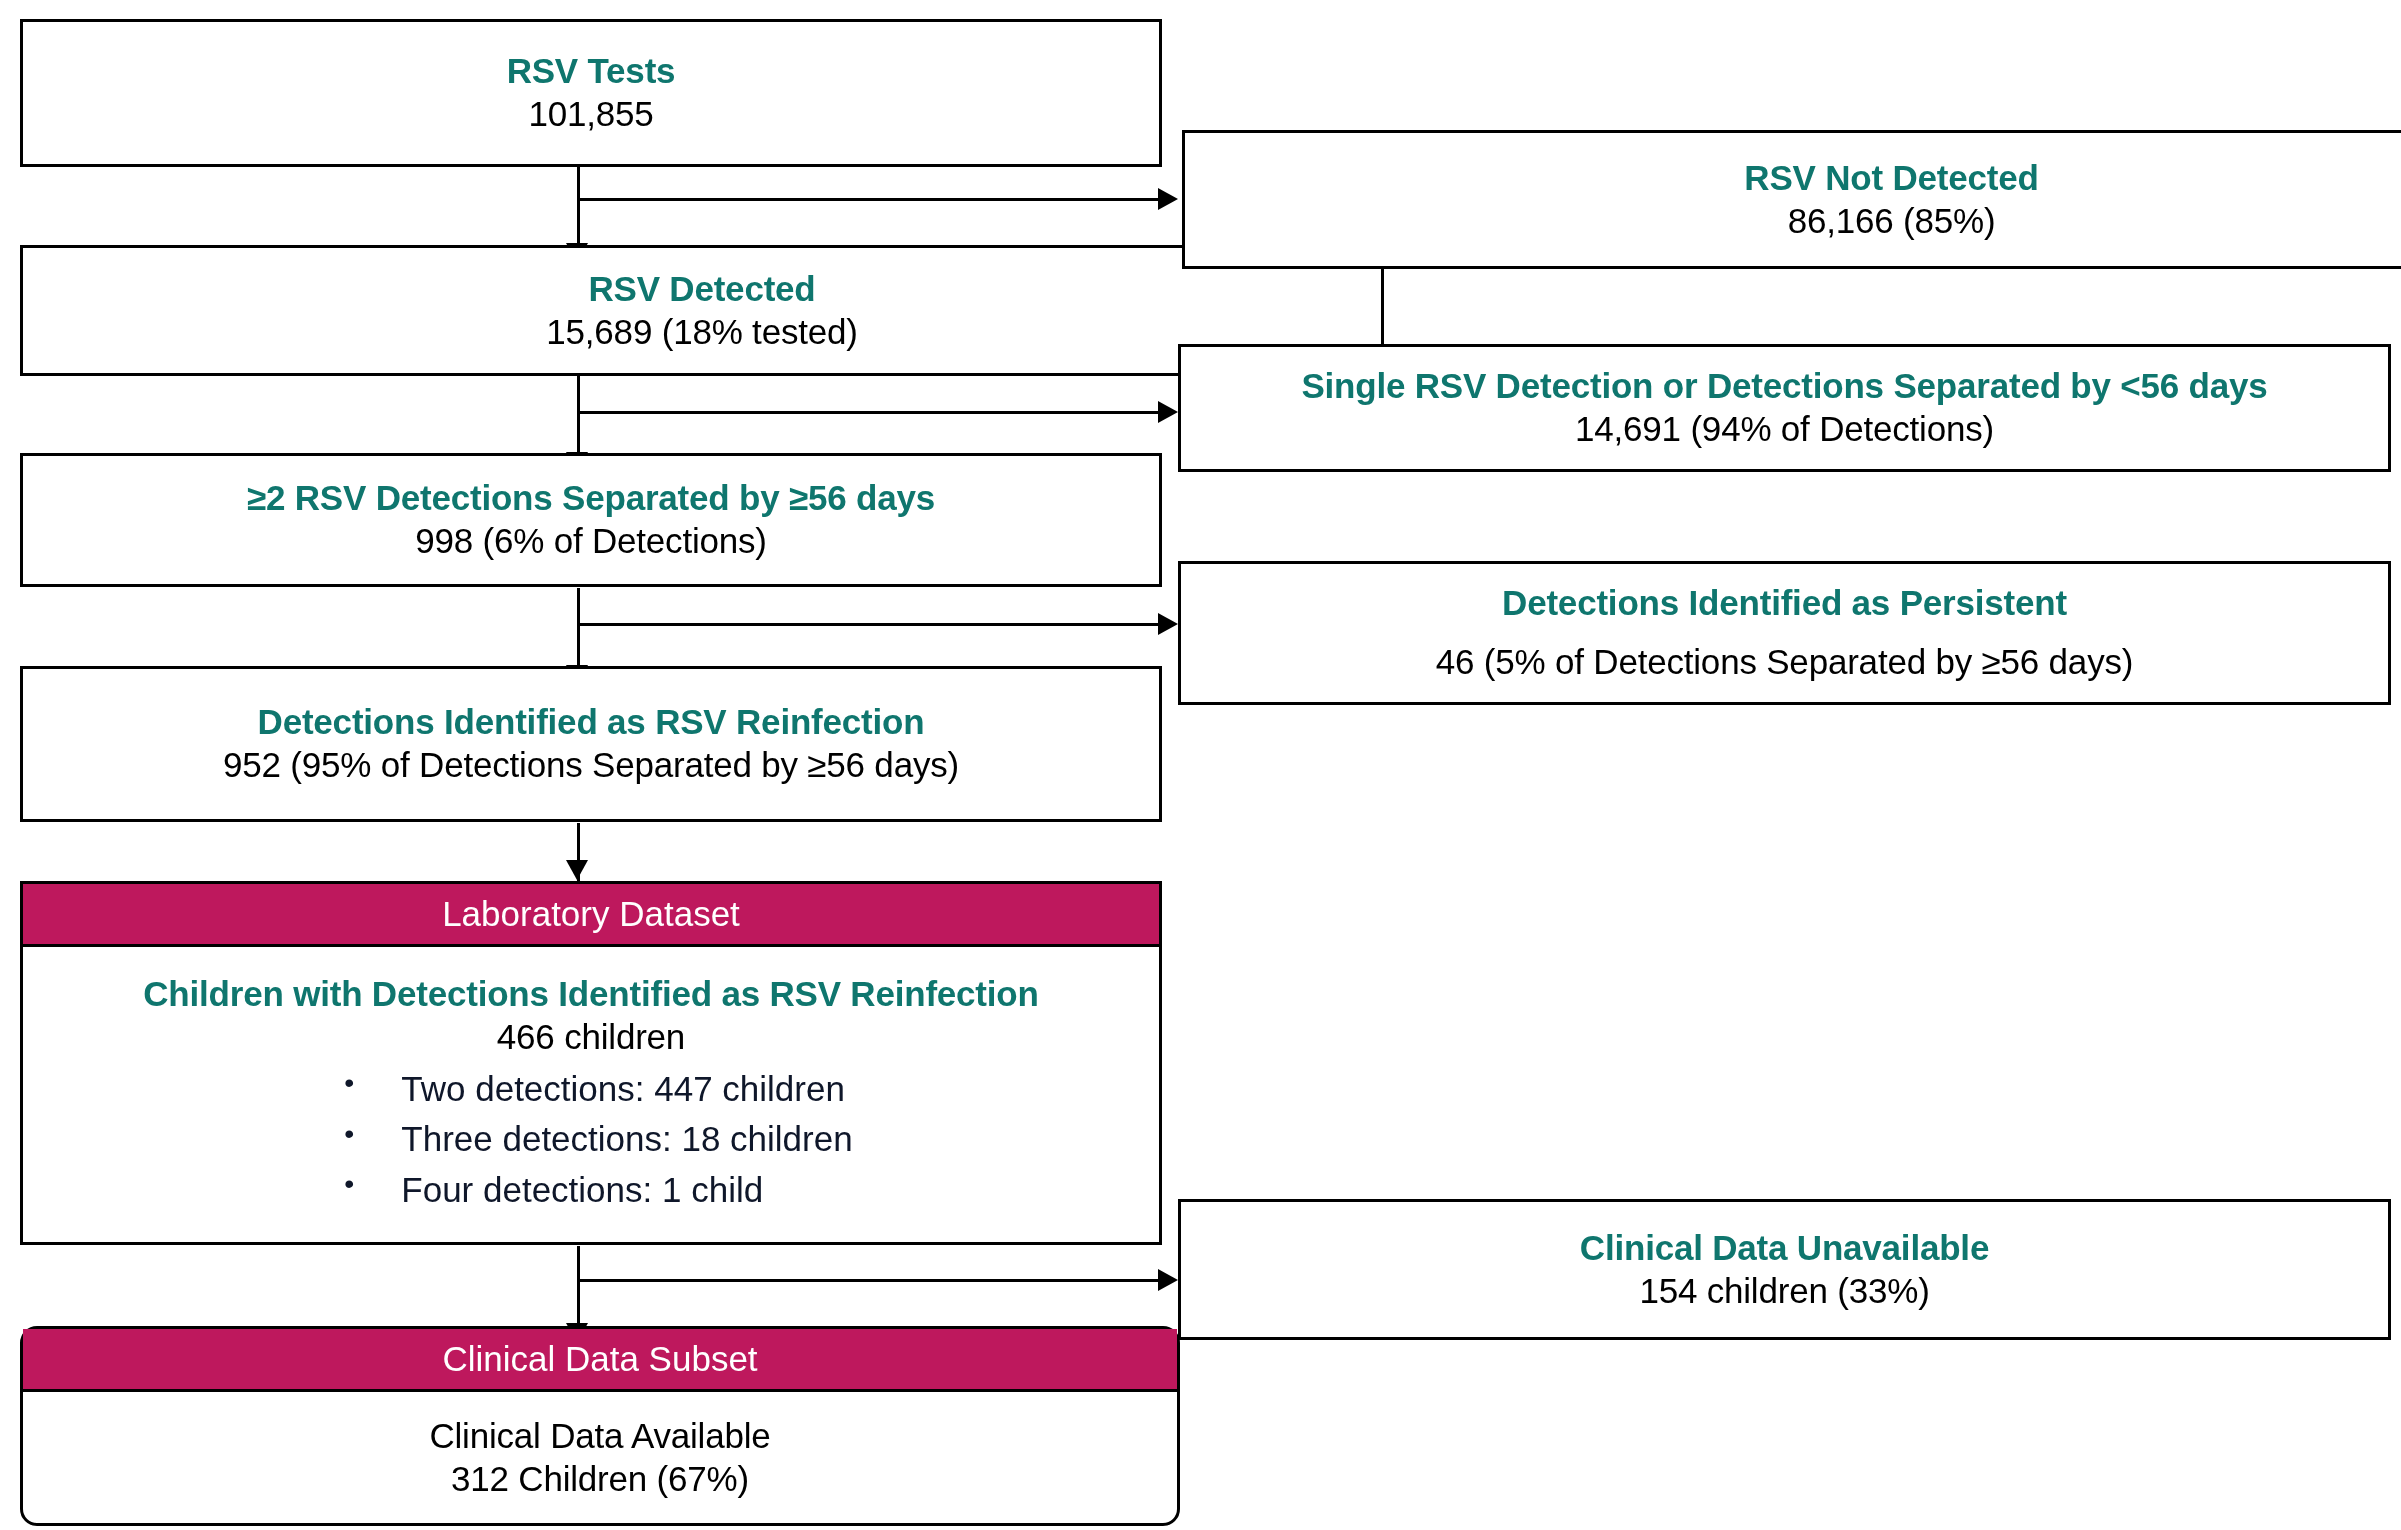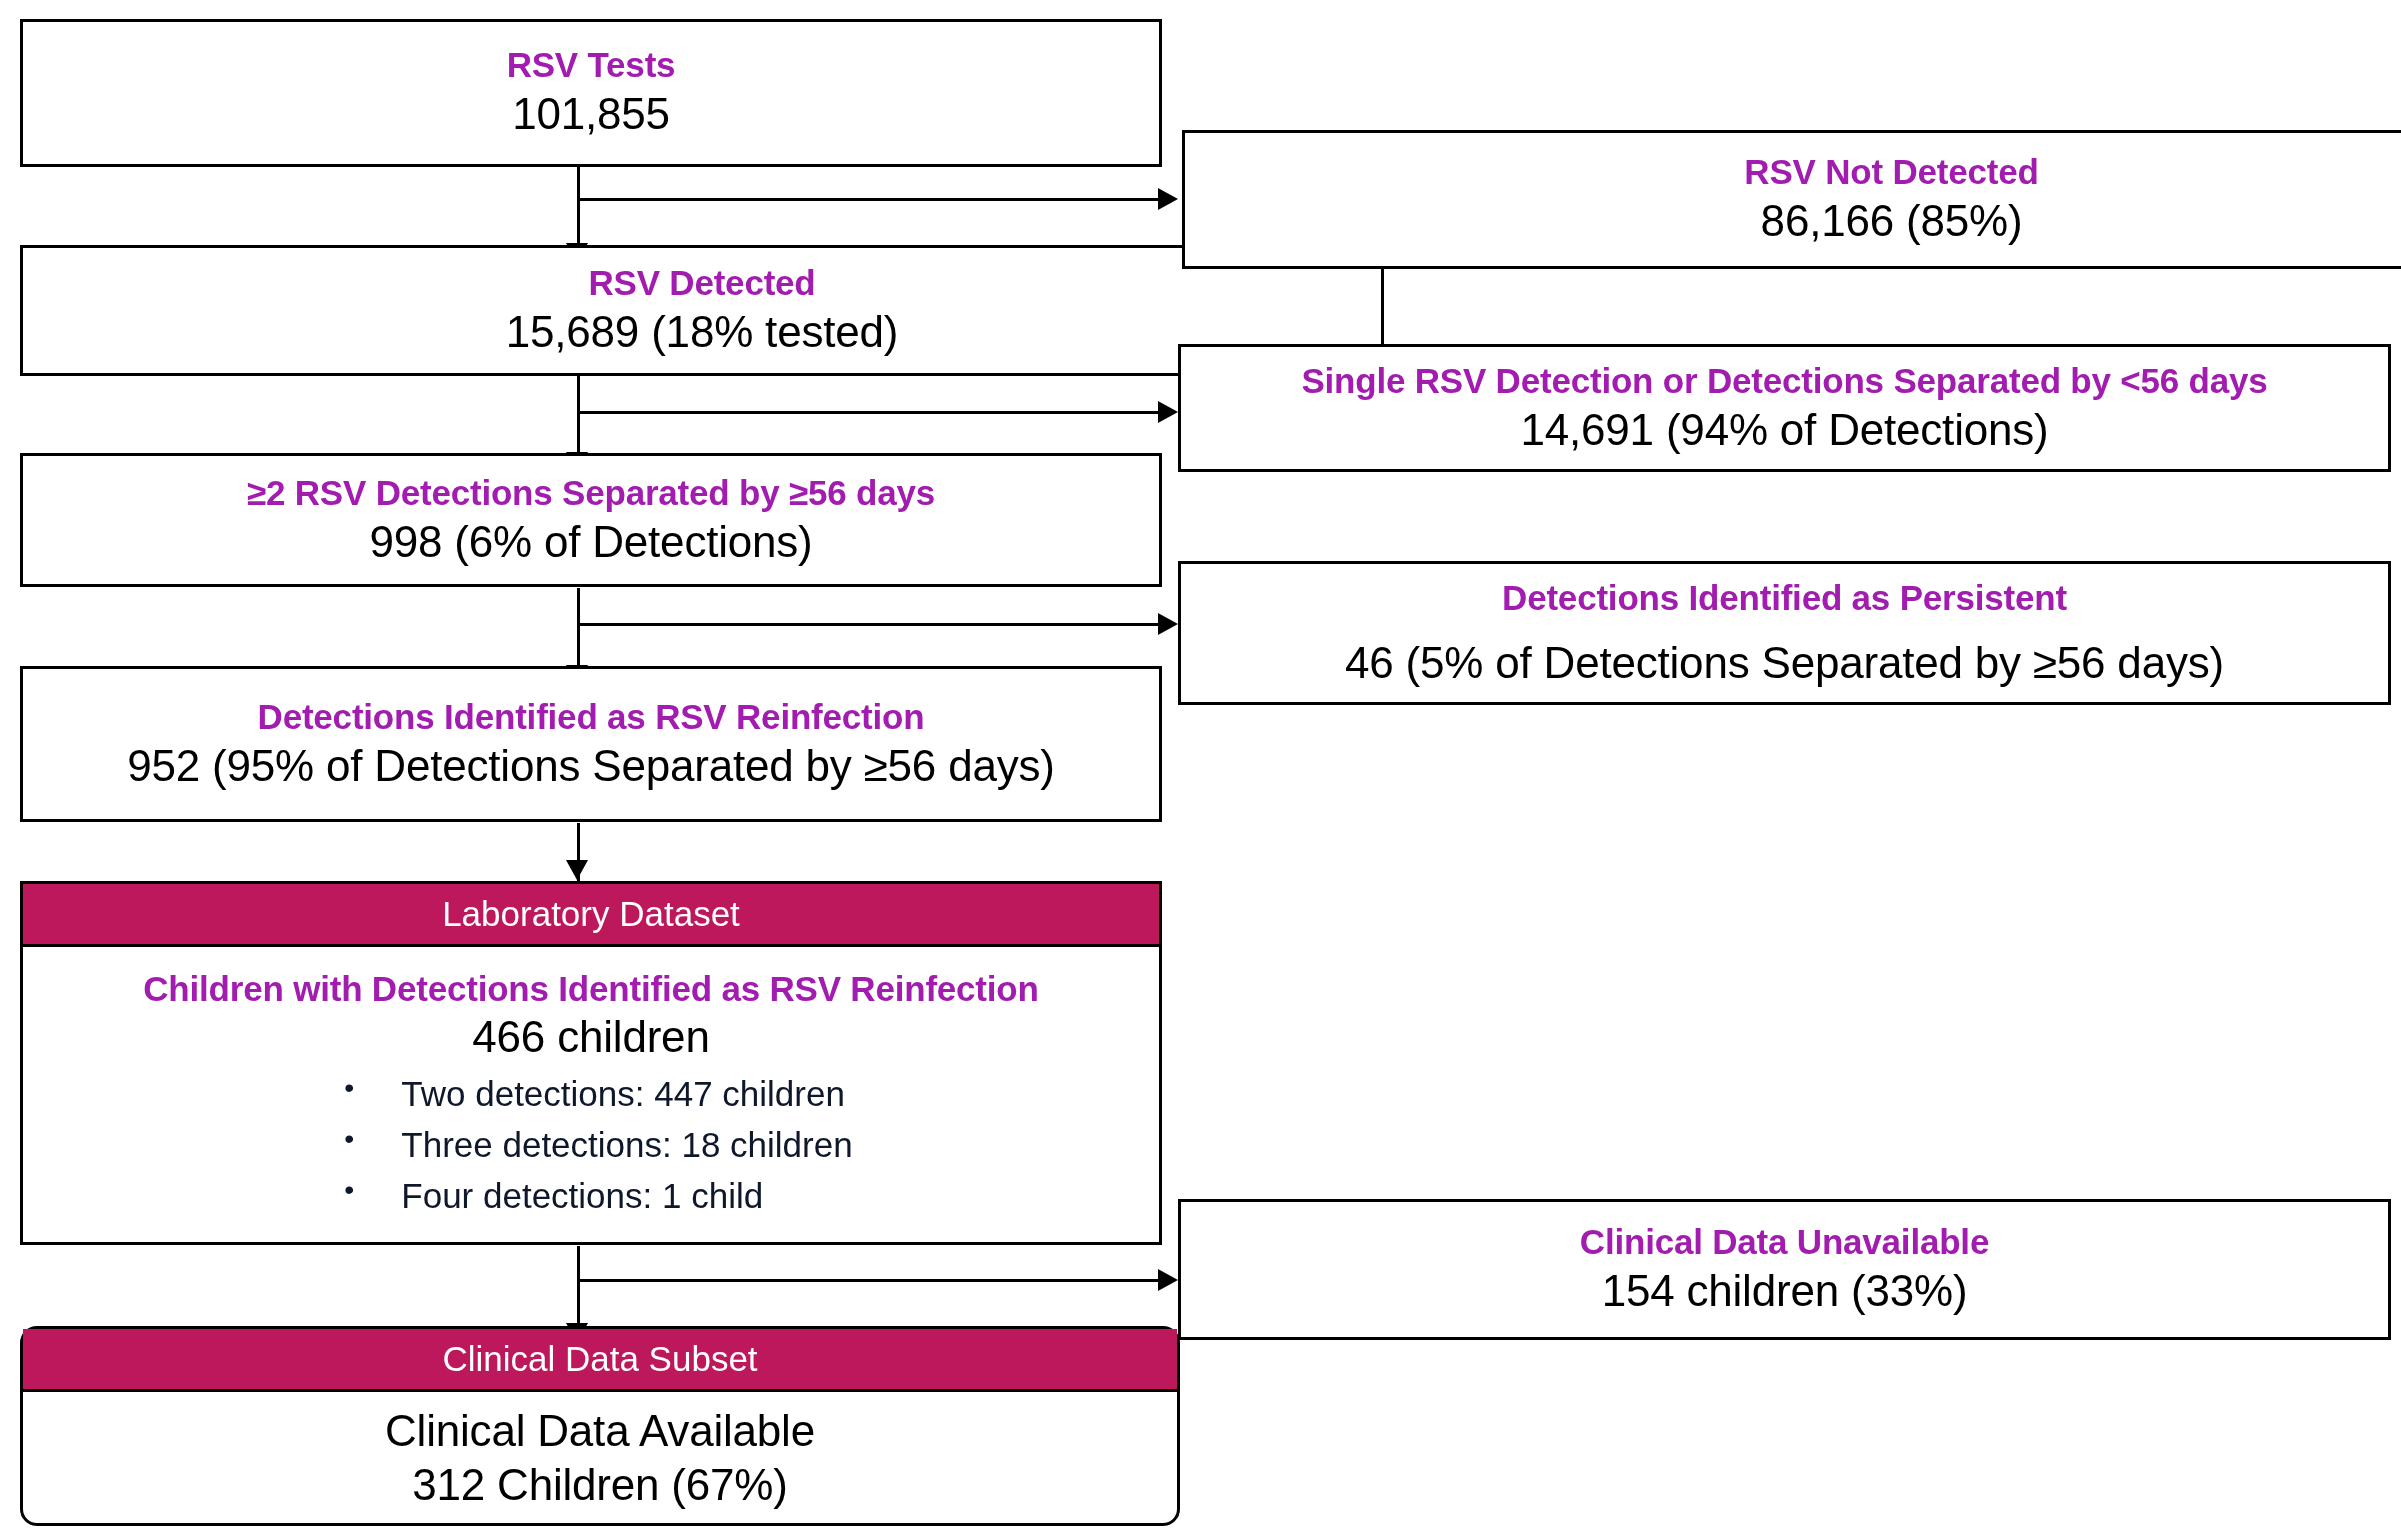--- a/index.html
+++ b/index.html
@@ -31,27 +31,27 @@
     flex-direction: column;
     justify-content: center;
     align-items: center;
     text-align: center;
   }
 
   .line-bold {
     font-weight: bold;
     font-size: 35px;
     line-height: 1.22;
-    color: #a21caf;
+    color: #0f766e;
     letter-spacing: -0.2px;
     white-space: nowrap;
   }
   .line-plain {
     font-weight: normal;
-    font-size: 44px;
+    font-size: 35px;
     line-height: 1.22;
     color: #000000;
     letter-spacing: -0.2px;
     white-space: nowrap;
   }
 
   
   .node.banded {
     justify-content: flex-start;
     padding: 0;

